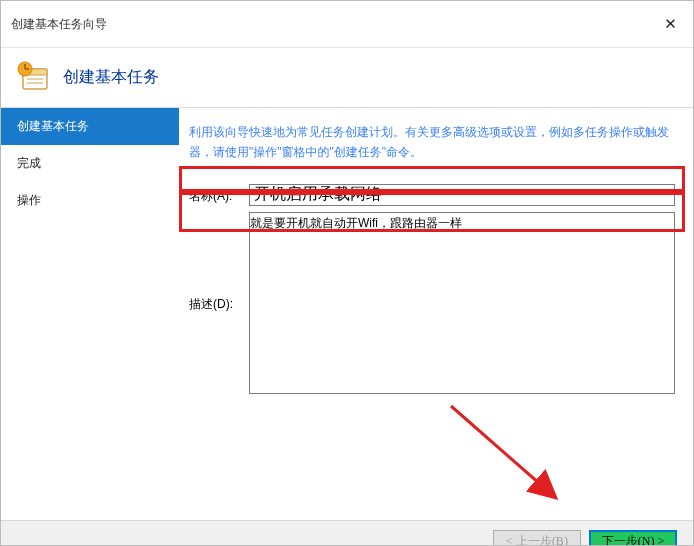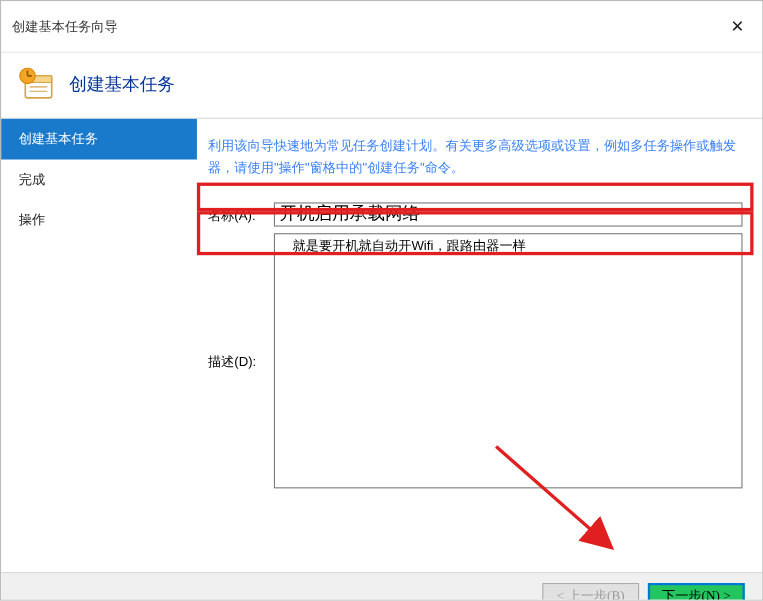--- a/index.html
+++ b/index.html
@@ -98,23 +98,23 @@
   .text-input {
     flex: 1;
     height: 22px;
     border: 1px solid #7a7a7a;
     padding: 2px 4px;
     font-family: inherit;
     font-size: 16px;
   }
   .text-area {
     flex: 1;
-    height: 232px;
+    height: 182px;
     border: 1px solid #7a7a7a;
-    padding: 2px 16px;
+    padding: 2px 0;
     font-family: inherit;
     font-size: 12px;
     resize: none;
   }
   .footer {
     height: 42px;
     display: flex;
     justify-content: flex-end;
     align-items: center;
     gap: 8px;

